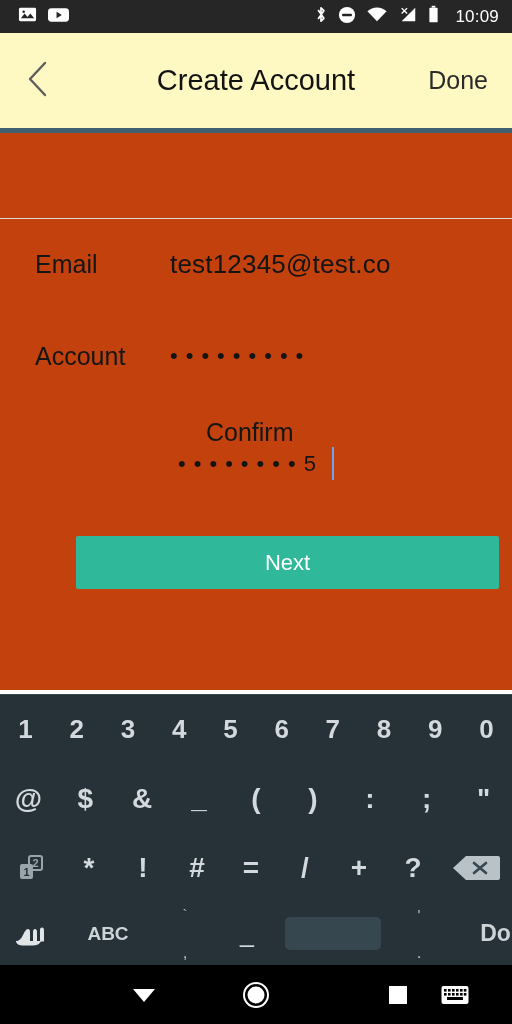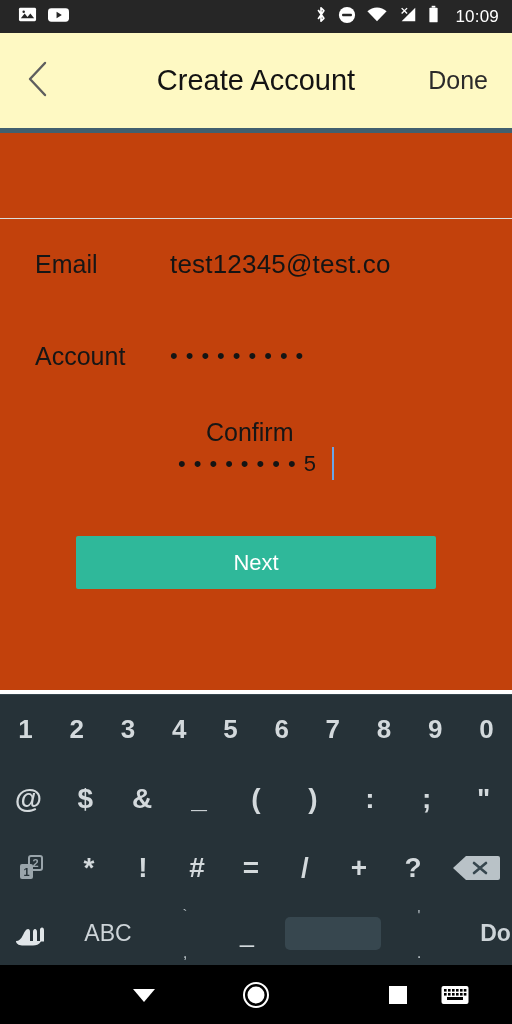--- a/index.html
+++ b/index.html
@@ -60,21 +60,21 @@
     font-size:26px; color:#141414; display:flex; align-items:center;
     letter-spacing:.2px;
   }
   .dots { letter-spacing:8px; font-size:22px; line-height:1; display:inline-block; }
   .dots-tight { letter-spacing:8px; font-size:22px; line-height:1; display:inline-block; margin-right:6px;}
   .caret {
     display:inline-block; width:2px; height:33px; background:#6aa5e9; margin-left:2px;
   }
 
   .next-btn {
-    position:absolute; left:76px; top:403px; width:360px; height:53px;
+    position:absolute; left:76px; top:403px; width:423px; height:53px;
     background:#2fb89a; color:#ffffff; border:none; border-radius:2px;
     font-size:22px; font-family:"Liberation Sans", sans-serif;
     display:flex; align-items:center; justify-content:center;
   }
 
   
   .keyboard {
     position:absolute; top:694px; left:0; width:512px; height:271px;
     background:#263238;
   }
@@ -95,21 +95,21 @@
 
   .key-sub { position:relative; }
   .sub-top {
     position:absolute; top:4px; left:50%; transform:translateX(-50%);
     font-size:15px; color:#b6bfc4;
   }
   .sub-bottom {
     position:absolute; bottom:2px; left:50%; transform:translateX(-50%);
     font-size:17px; color:#b6bfc4;
   }
-  .key-abc { flex:0 0 92px; font-size:23px; font-weight:normal; color:#cdd4d8;text-align:right; }
+  .key-abc { flex:0 0 92px; font-size:19px; font-weight:bold; color:#cdd4d8;text-align:right; }
   .key-hand { flex:0 0 62px; }
   .key-space { flex:0 0 110px; display:flex; align-items:center; justify-content:center; }
   .spacebar { width:96px; height:33px; background:#37474f; border-radius:5px; }
   .key-done { flex:0 0 118px; position:relative; font-size:23px; font-weight:bold; color:#cdd4d8; }
   .key-small { flex:0 0 62px; }
   .key-bksp { flex:0 0 72px; }
   .key-123 { flex:0 0 62px; }
 
   
   .navbar {

